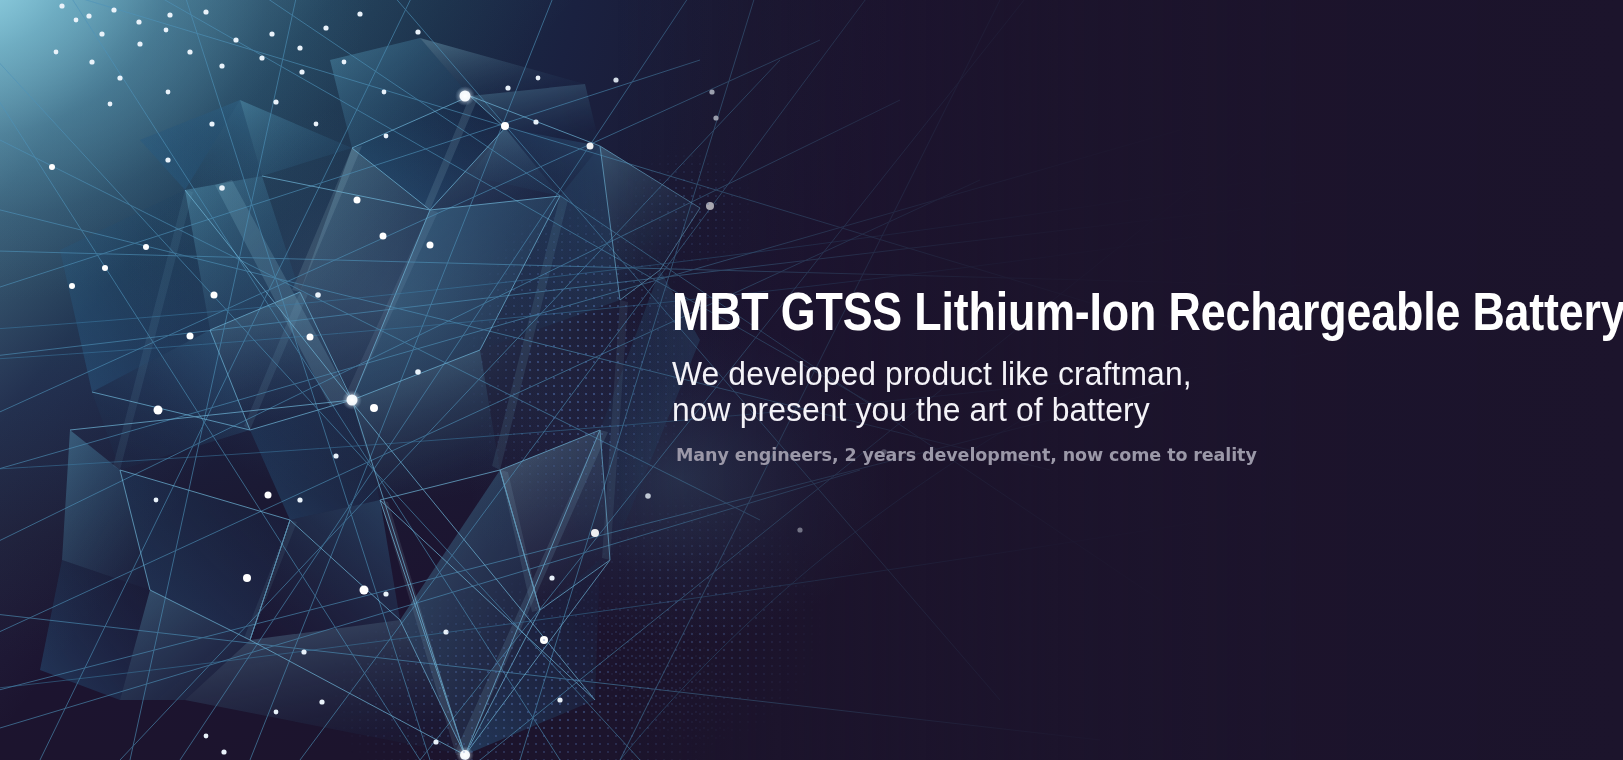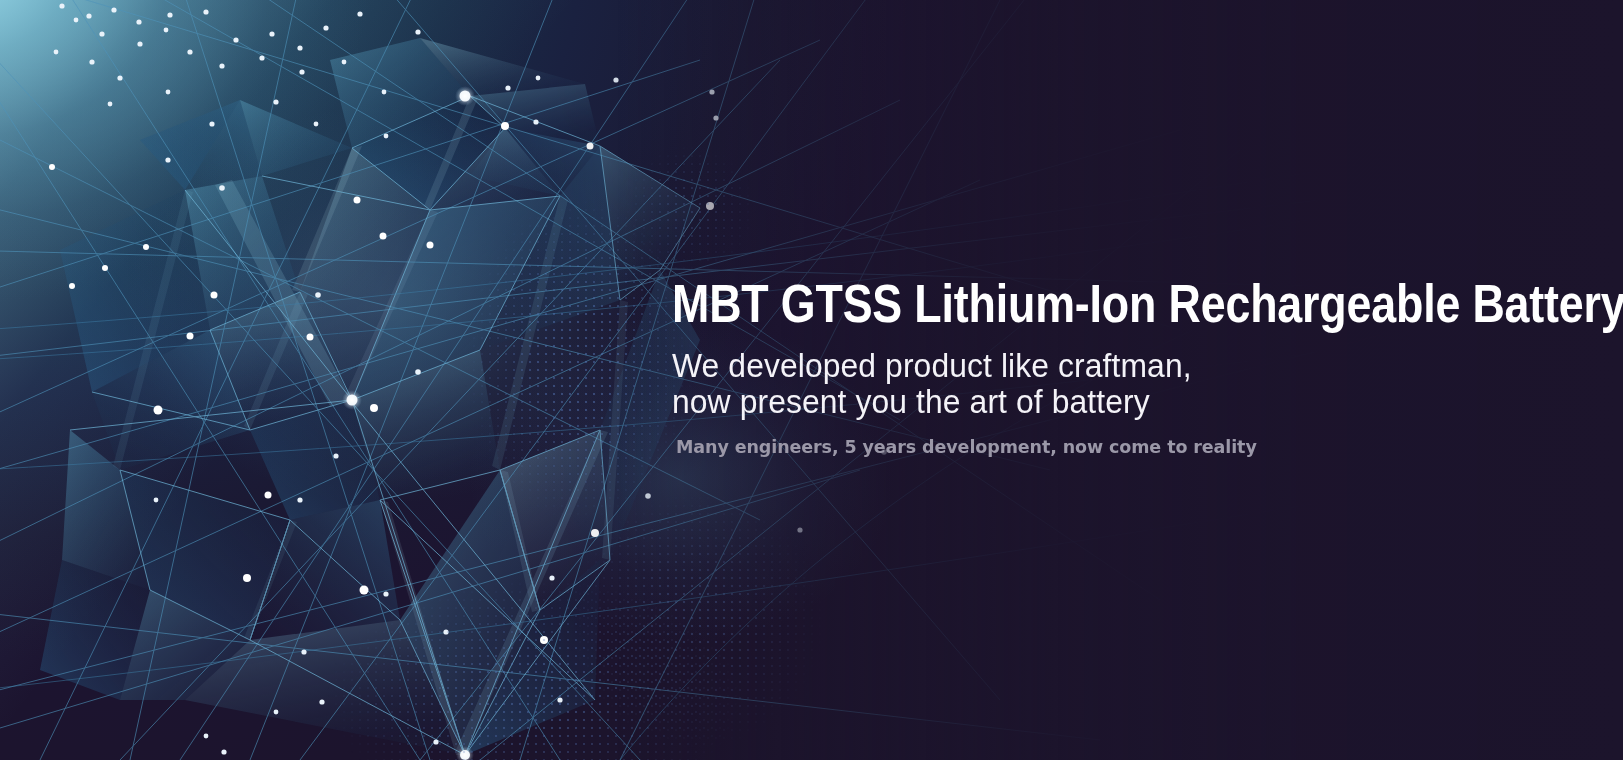--- a/index.html
+++ b/index.html
@@ -86,21 +86,21 @@
   
   #vignette {
     background:
       linear-gradient(90deg, rgba(28,20,44,0) 0%, rgba(28,20,44,0) 38%, rgba(28,20,44,0.35) 52%, rgba(28,20,44,0.78) 66%, rgba(28,20,44,0.96) 80%, rgba(28,20,44,1) 100%);
   }
 
   
   #copy {
     position: absolute;
     left: 672px;
-    top: 276px;
+    top: 284px;
     width: 880px;
     z-index: 20;
   }
   #headline {
     margin: 0;
     color: #ffffff;
     font-family: "Liberation Sans Narrow", "Liberation Sans", sans-serif;
     font-size: 53px;
     font-weight: 700;
     line-height: 56px;
@@ -396,16 +396,16 @@
   <div class="layer halftone" id="halftone-d"></div>
 
   <div class="layer" id="vignette"></div>
 
   <div id="copy">
     <h1 id="headline">MBT GTSS Lithium-Ion Rechargeable Battery</h1>
     <p id="subhead">
       <span class="line">We developed product like craftman,</span>
       <span class="line">now present you the art of battery</span>
     </p>
-    <p id="tagline">Many engineers, 5 years development, now come to reality</p>
+    <p id="tagline">Many engineers, 2 years development, now come to reality</p>
   </div>
 
 </div>
 
 </body></html>

